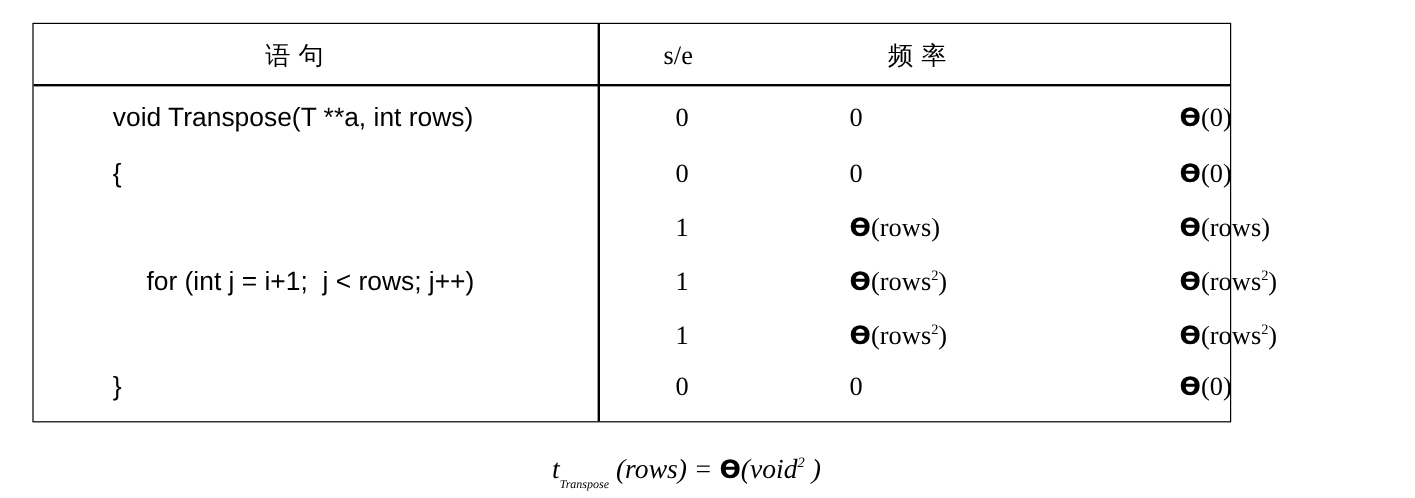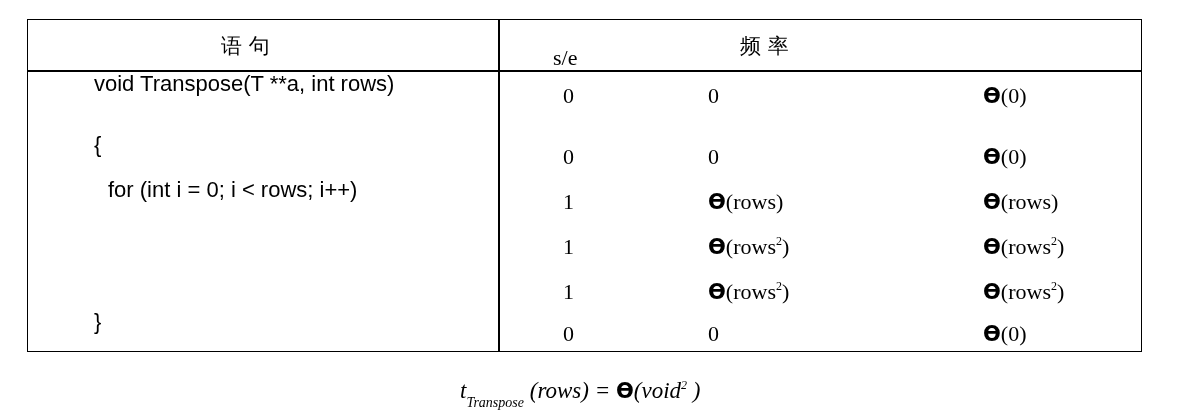--- a/index.html
+++ b/index.html
@@ -1,67 +1,67 @@
 <!DOCTYPE html>
 <html><head>
 <meta charset="utf-8">
 <style>
   html, body { margin: 0; padding: 0; background: #ffffff; }
   body { width: 1179px; height: 415px; position: relative; overflow: hidden; color: #000; }
   .tbl {
-    position: absolute; left: 27px; top: 19px; width: 1115px; height: 333px;
+    position: absolute; left: 27px; top: 19px; width: 999px; height: 333px;
     border: 1.5px solid #000; box-sizing: border-box;
   }
   .vline { position: absolute; left: 470px; top: 0; bottom: 0; width: 1.5px; background: #000; }
   .hline { position: absolute; left: 0; right: 0; top: 50px; height: 2px; background: #000; }
   .hdr { position: absolute; top: 12px; font-family: "DejaVu Serif", serif; font-size: 21px; }
-  .serif { font-family: "Liberation Serif", serif; font-size: 22px; margin-top: 12px; }
+  .serif { font-family: "Liberation Serif", serif; font-size: 22px; }
   .sans { font-family: "Liberation Sans", sans-serif; font-size: 22px; }
   .row { position: absolute; left: 0; right: 0; height: 40px; }
   .cell { position: absolute; white-space: pre; }
   .theta { font-family: "DejaVu Sans", sans-serif; font-weight: bold; font-size: 21px; }
   sup { font-size: 12px; vertical-align: 9px; line-height: 0; }
   .formula {
     position: absolute; left: 460px; top: 378px;
     font-family: "Liberation Serif", serif; font-size: 23px; font-style: italic; white-space: nowrap;
   }
-  .formula sub { font-size: 14px; vertical-align: -9px; }
+  .formula sub { font-size: 10px; vertical-align: -9px; }
   .formula .theta { font-style: normal; }
 </style>
 </head>
 <body>
 
 <div class="tbl">
   <div class="vline"></div>
   <div class="hline"></div>
 
   <div class="hdr" style="left:193px;">语    句</div>
   <div class="hdr serif" style="left:525px;top:13px;">s/e</div>
   <div class="hdr" style="left:680px;margin-left:32px;">频    率</div>
 
   <div id="rows">
-      <div class="row" style="top: 51px;">
+      <div class="row" style="top: 65px;">
         <div class="cell sans" style="left: 66px;">void Transpose(T **a, int rows)</div>
         <div class="cell serif" style="left: 535px;">0</div>
         <div class="cell serif" style="left: 680px;"><span>0</span></div>
         <div class="cell serif" style="left: 955px;"><span class="theta">ϴ</span><span>(</span><span>0</span><span>)</span></div>
       </div>
       <div class="row" style="top: 112px;">
         <div class="cell sans" style="left: 66px;">{</div>
         <div class="cell serif" style="left: 535px;">0</div>
         <div class="cell serif" style="left: 680px;"><span>0</span></div>
         <div class="cell serif" style="left: 955px;"><span class="theta">ϴ</span><span>(</span><span>0</span><span>)</span></div>
       </div>
       <div class="row" style="top: 157px;">
-        <div class="cell sans" style="left: 80px;">for (int i = 0; i &lt; rows; i++)</div>
         <div class="cell serif" style="left: 535px;">1</div>
         <div class="cell serif" style="left: 680px;"><span class="theta">ϴ</span><span>(</span><span>rows</span><span>)</span></div>
         <div class="cell serif" style="left: 955px;"><span class="theta">ϴ</span><span>(</span><span>rows</span><span>)</span></div>
       </div>
       <div class="row" style="top: 202px;">
+        <div class="cell sans" style="left: 94px;">for (int j = i+1;  j &lt; rows; j++)</div>
         <div class="cell serif" style="left: 535px;">1</div>
         <div class="cell serif" style="left: 680px;"><span class="theta">ϴ</span><span>(</span><span>rows</span><sup>2</sup><span>)</span></div>
         <div class="cell serif" style="left: 955px;"><span class="theta">ϴ</span><span>(</span><span>rows</span><sup>2</sup><span>)</span></div>
       </div>
       <div class="row" style="top: 247px;">
         <div class="cell serif" style="left: 535px;">1</div>
         <div class="cell serif" style="left: 680px;"><span class="theta">ϴ</span><span>(</span><span>rows</span><sup>2</sup><span>)</span></div>
         <div class="cell serif" style="left: 955px;"><span class="theta">ϴ</span><span>(</span><span>rows</span><sup>2</sup><span>)</span></div>
       </div>
       <div class="row" style="top: 289px;">

